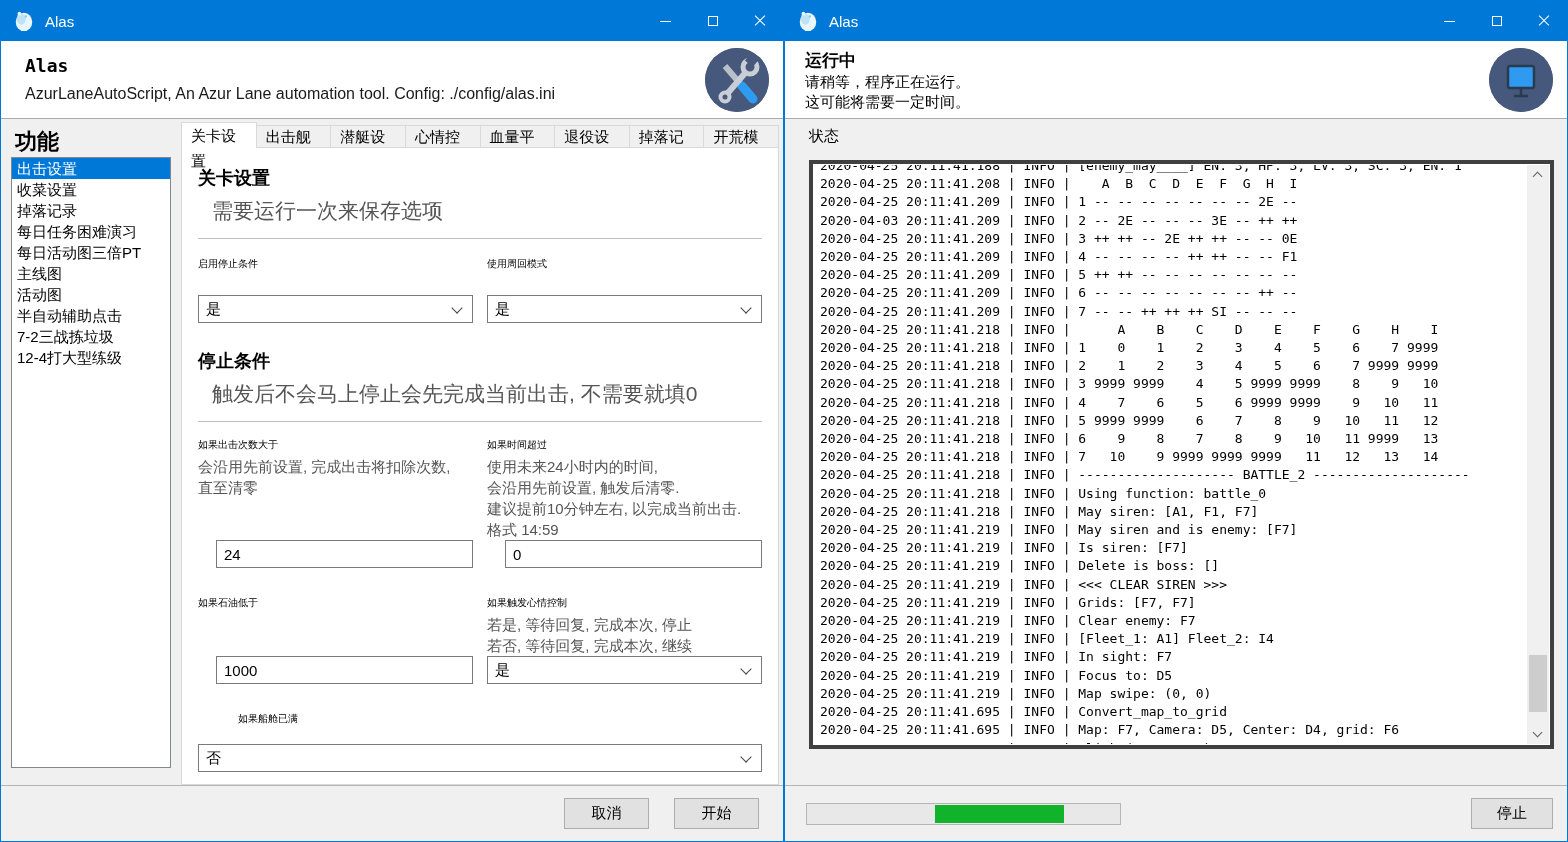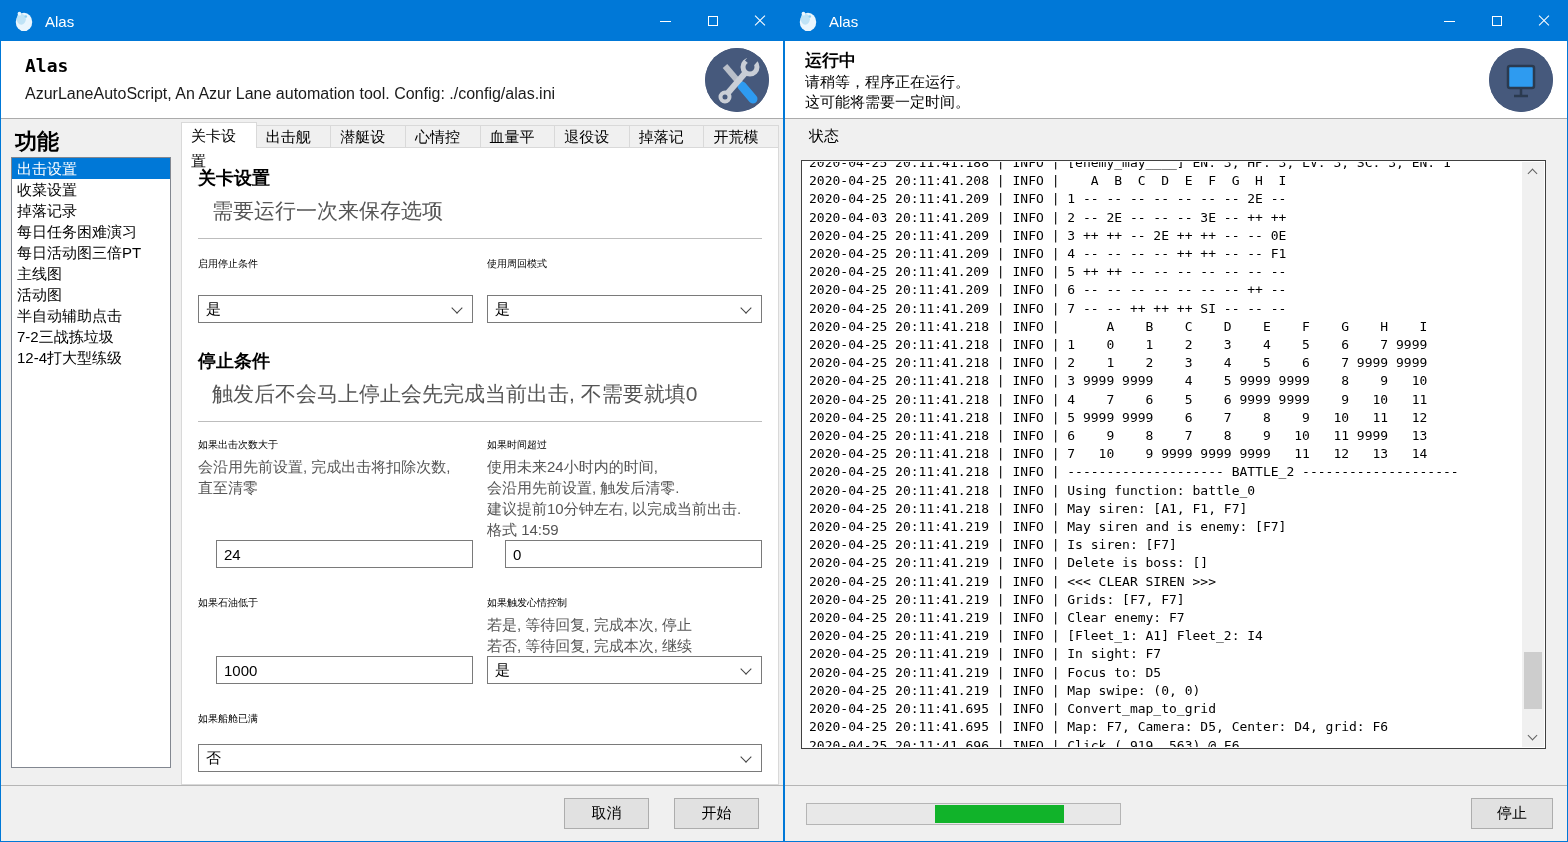--- a/index.html
+++ b/index.html
@@ -53,32 +53,32 @@
   .fdesc { font-size:15px; color:#555; line-height:21px; white-space:pre-line; }
   .control { margin-top:auto;padding-left:18px; }
   .textinput { width:100%; height:28px; border:1px solid #7a7a7a; background:#fff; font-size:15px; padding:0 7px; font-family:"Liberation Sans", sans-serif; }
   .selectbox { position:relative; width:100%; height:28px; border:1px solid #7a7a7a; background:#fff; display:flex; align-items:center; padding:0 7px; font-size:15px; }
   .chev { position:absolute; right:11px; top:8px; width:8px; height:8px; border-right:1.5px solid #444; border-bottom:1.5px solid #444; transform:rotate(45deg); }
   #row1 .control { margin-top:20px; }
   #row1 { margin-top:14px; }
   #sec2-title { margin-top:26px; }
   #row2 { margin-top:12px; min-height:129px; }
   #row3 { margin-top:24px; min-height:86px; }
-  #dock-label { margin-top:24px; }
+  #dock-label { margin-top:24px;margin-left:40px; }
   #dock-select { margin-top:14px; }
 
   
   .footer { position:absolute; left:0; right:0; bottom:0; height:56px; background:#f0f0f0; border-top:1px solid #b5b5b5; }
   .btn { height:31px; background:#e1e1e1; border:1px solid #adadad; font-size:15px; font-family:"Liberation Sans", sans-serif; text-align:center; }
   #win-left .footer { display:flex; justify-content:flex-end; align-items:center; padding-right:24px; gap:25px; }
   #win-left .btn { width:85px; }
 
   
   .status-label { position:absolute; left:24px; top:126px; font-size:15px; }
-  .logbox { position:absolute; left:16px; top:159px; width:745px; height:589px; background:#fff; border:1px solid #404040; }
+  .logbox { position:absolute; left:24px; top:159px; width:745px; height:589px; background:#fff; border:4px solid #404040; }
   .log-content { position:absolute; left:1px; top:1px; right:23px; bottom:1px; overflow:hidden; padding-left:6px; }
   .log-line { font-family:"DejaVu Sans Mono", monospace; font-size:13px; line-height:18.2px; white-space:pre; color:#000; }
   .log-line:first-child { margin-top:-8px; }
   .scrollbar { position:absolute; top:1px; right:1px; bottom:1px; width:22px; background:#f0f0f0; }
   .sb-btn { position:absolute; left:0; width:22px; height:20px; }
   .sb-up { top:0; } .sb-down { bottom:0; }
   .sb-chev { position:absolute; left:7px; width:7px; height:7px; border-right:1.5px solid #606060; border-bottom:1.5px solid #606060; }
   .sb-up .sb-chev { top:8px; transform:rotate(-135deg); }
   .sb-down .sb-chev { top:5px; transform:rotate(45deg); }
   .sb-thumb { position:absolute; left:2px; right:2px; top:490px; height:57px; background:#cdcdcd; }

